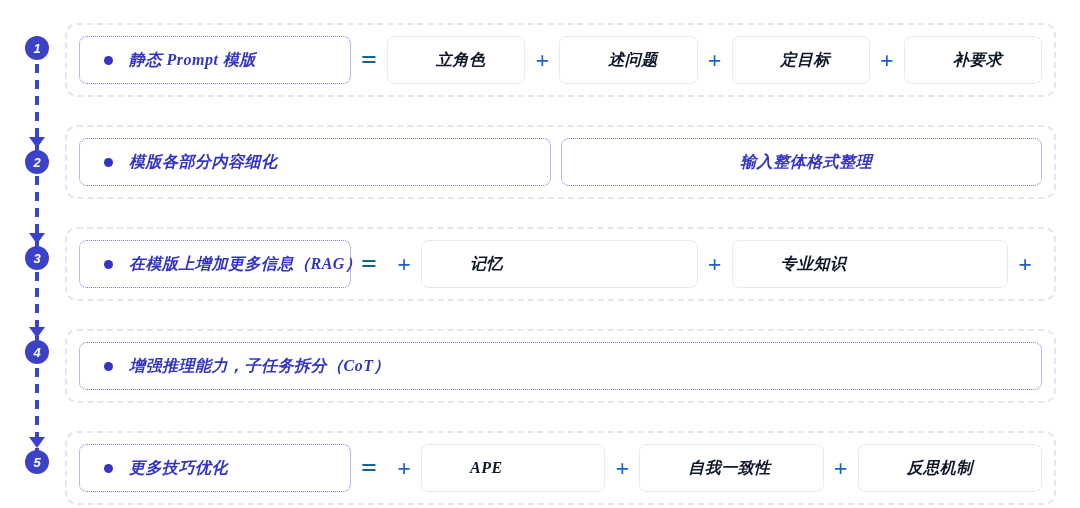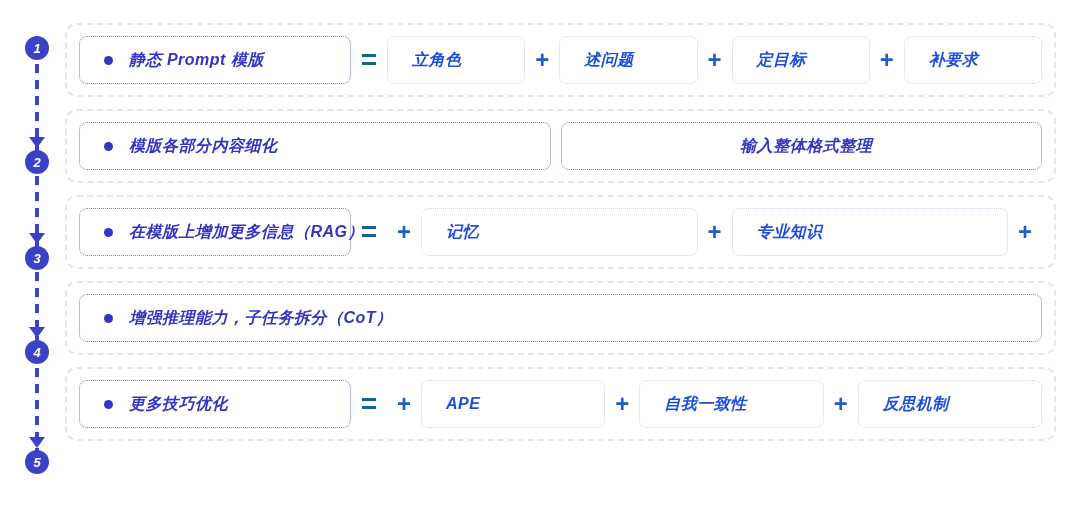--- a/index.html
+++ b/index.html
@@ -12,38 +12,38 @@
     background:repeating-linear-gradient(to bottom,#3c42c7 0 9px,transparent 9px 16px);}
   .step{position:absolute;left:25px;width:24px;height:24px;border-radius:50%;
     background:#3c42c7;color:#ffffff;display:flex;align-items:center;justify-content:center;
     font-size:13px;font-weight:700;font-style:italic;z-index:2;}
   .arrow{position:absolute;left:29px;width:0;height:0;z-index:2;
     border-left:8px solid transparent;border-right:8px solid transparent;
     border-top:11px solid #3c42c7;}
 
   
   .rows{position:absolute;left:65px;top:23px;width:991px;
-    display:flex;flex-direction:column;gap:12px;}
+    display:flex;flex-direction:column;gap:28px;font-family:Liberation Serif, serif;}
   .row{box-sizing:border-box;height:74px;background:#ffffff;
     border:2px dashed #e3e6ef;border-radius:12px;
     display:flex;align-items:stretch;padding:11px 12px;}
 
   .label-box{box-sizing:border-box;border:1.5px dotted #7377d8;border-radius:8px;
     display:flex;align-items:center;padding:0 16px;background:#ffffff;}
   .label-box.fixed{width:272px;flex:none;}
   .label-box.grow{flex:1;}
   .bullet{width:9px;height:9px;border-radius:50%;background:#3434c2;
     margin:0 16px 0 8px;flex:none;}
   .label-text{color:#3434c2;font-size:16px;font-weight:700;font-style:italic;
     letter-spacing:.5px;white-space:nowrap;}
 
   .item-box{box-sizing:border-box;flex:1;border:1.5px dotted #ced4e0;border-radius:8px;
     display:flex;align-items:center;padding:0 8px 0 24px;background:#ffffff;}
-  .item-text{color:#1d4ed8;font-size:16px;font-weight:700;font-style:italic;
-    letter-spacing:.5px;white-space:nowrap;}
+  .item-text{color:#0f172a;font-size:16px;font-weight:700;font-style:italic;
+    letter-spacing:.5px;white-space:nowrap;margin-left:24px;}
 
   .equals{width:36px;flex:none;align-self:center;text-align:center;
     color:#15618f;font-size:28px;font-weight:900;font-style:normal;line-height:1;}
   .plus{width:34px;flex:none;align-self:center;text-align:center;
     color:#1d5fc6;font-size:24px;font-weight:900;line-height:1;}
   .pair-gap{width:10px;flex:none;}
 </style>
 </head>
 <body>
 

